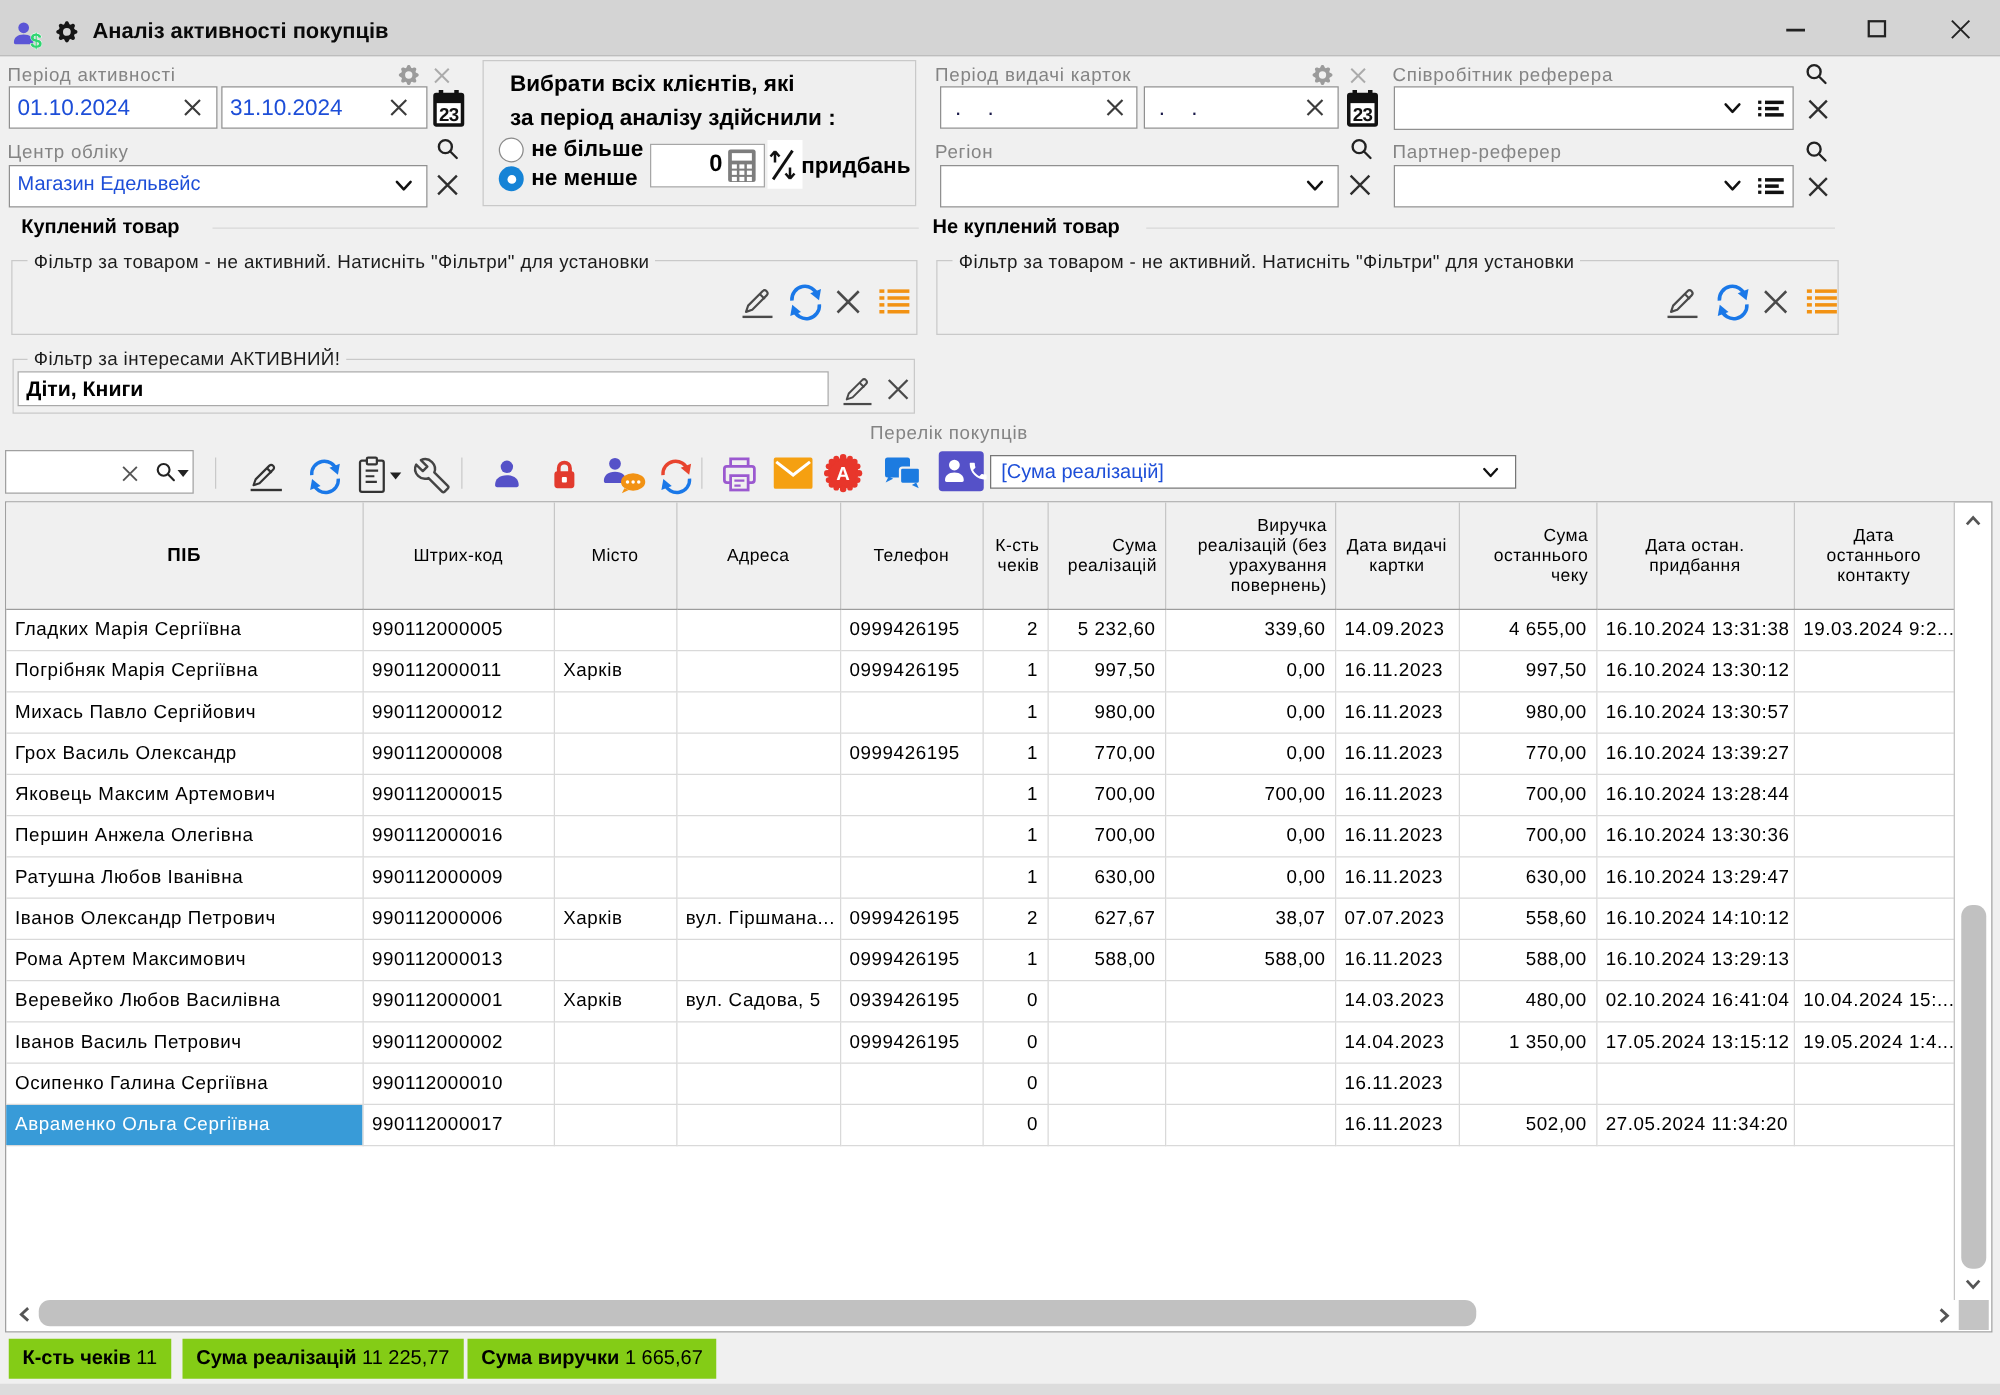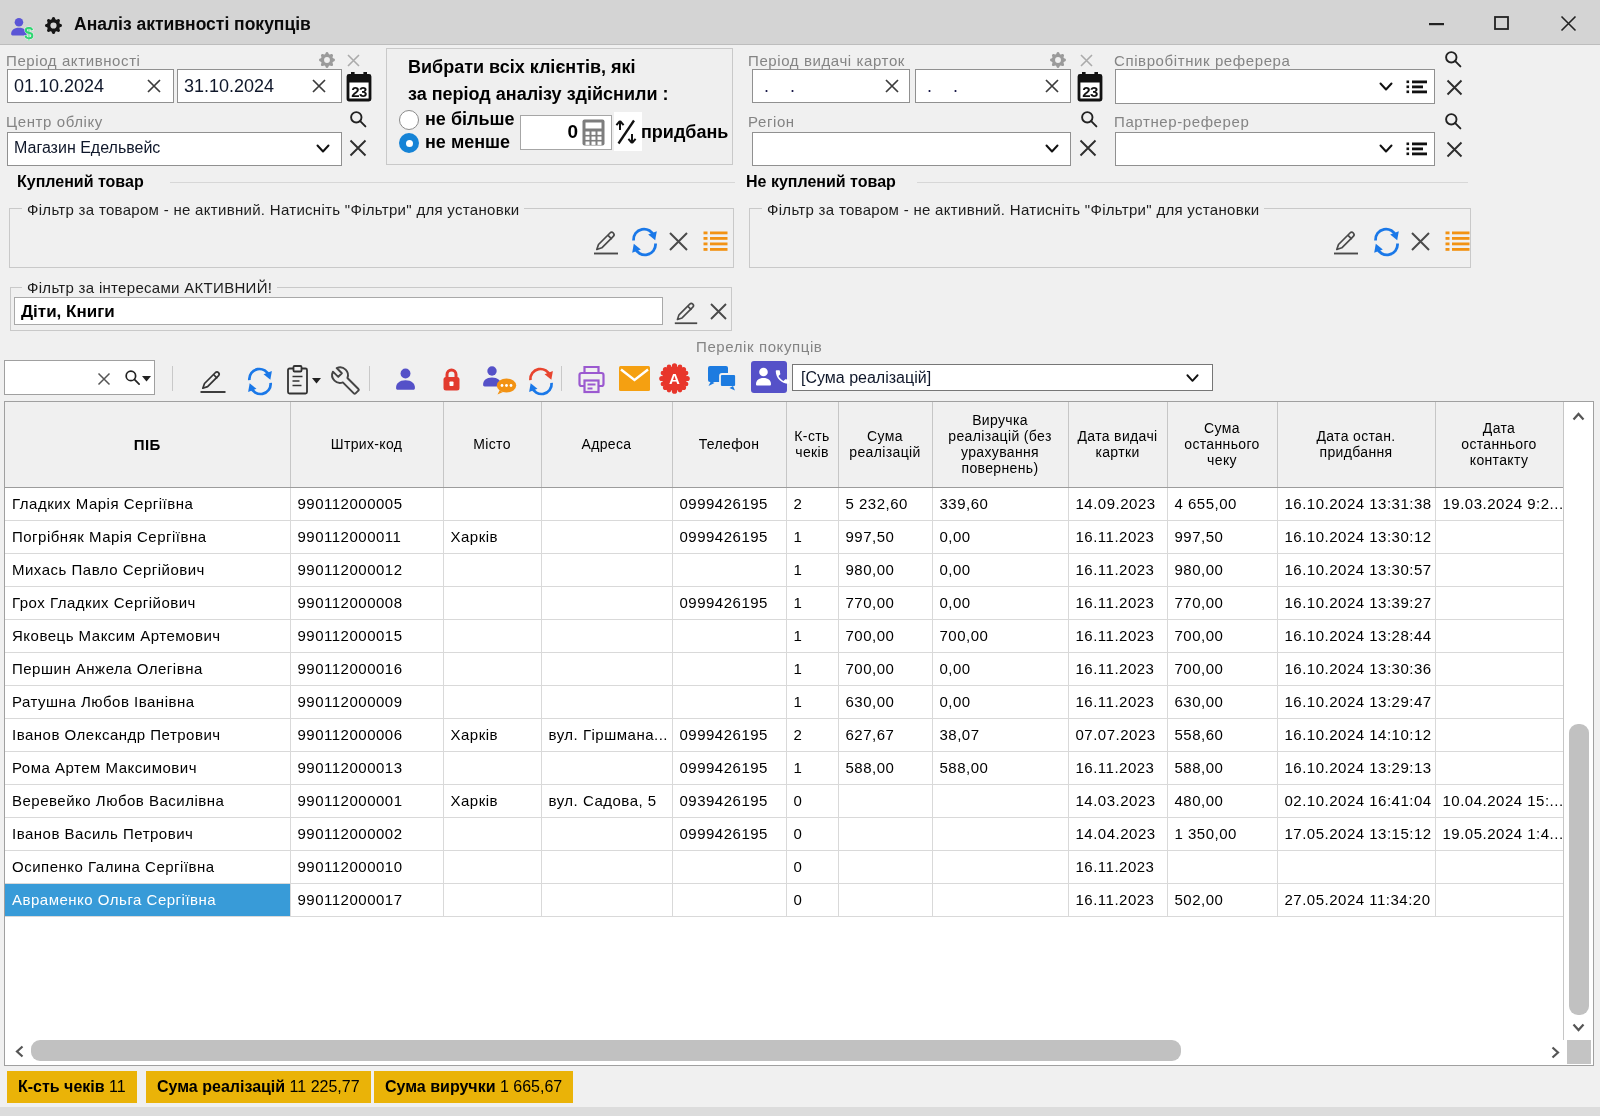--- a/index.html
+++ b/index.html
@@ -1,39 +1,39 @@
 <!DOCTYPE html>
 <html lang="uk"><head>
 <meta charset="utf-8">
 <style>
 *{margin:0;padding:0;box-sizing:border-box}
 html,body{width:1600px;height:1116px;overflow:hidden}
 body{position:relative;background:#f0f0f0;font-family:"Liberation Sans",sans-serif;color:#000}
 .abs{position:absolute}
 .lbl{position:absolute;font-size:15px;letter-spacing:0.6px;color:#848484;white-space:nowrap}
 .inp{position:absolute;background:#fff;border:1px solid #909090}
-.itx{font-size:18px;color:#0f172a;position:absolute;white-space:nowrap}
+.itx{font-size:18px;color:#1d4ed8;position:absolute;white-space:nowrap}
 .fs{position:absolute;border:1px solid #c9c9c9}
 .leg{position:absolute;background:#f0f0f0;font-size:15px;letter-spacing:0.3px;color:#1c1c1c;white-space:nowrap;padding:0 5px}
 .sep{position:absolute;width:1px;background:#c9c9c9}
 .bold{font-weight:bold}
 svg{position:absolute;overflow:visible}
 
 #titlebar{position:absolute;left:0;top:0;width:1600px;height:45px;background:#d4d4d4;border-bottom:1px solid #bdbdbd}
 #title{position:absolute;left:74px;top:14px;font-size:17.5px;font-weight:bold;color:#0a0a0a;white-space:nowrap}
 
 #tblwrap{position:absolute;left:4px;top:401px;width:1590px;height:665px;border:1px solid #a0a0a0;background:#fff}
 table{border-collapse:collapse;table-layout:fixed;width:1558px;font-size:14px}
 th{font-weight:normal;font-size:14px;letter-spacing:0.35px;background:#f0f0f0;border-right:1px solid #c6c6c6;border-bottom:1px solid #9c9c9c;vertical-align:middle;padding:2px 6px;height:85px}
 td{border-right:1px solid #d9d9d9;border-bottom:1px solid #d9d9d9;height:33px;padding:0 7px;white-space:nowrap;overflow:hidden;vertical-align:middle;font-size:15px;letter-spacing:0.5px}
-.tl{text-align:center}.tr{}.tc{text-align:center}
+.tl{text-align:center}.tr{text-align:right}.tc{text-align:center}
 .red{color:#b41e1e}
 #selcell{background:#389bd8;color:#fff}
 
-.badge{position:absolute;height:32px;background:#eab308;font-size:16px;line-height:32px;padding:0 11px;white-space:nowrap}
+.badge{position:absolute;height:32px;background:#84cc16;font-size:16px;line-height:32px;padding:0 11px;white-space:nowrap}
 </style>
 </head>
 <body>
 <div id="titlebar"></div>
 <div id="title">Аналіз активності покупців</div>
 
 <svg style="left:9px;top:14px" width="26" height="28" viewBox="0 0 34 30">
  <circle cx="13" cy="7.5" r="5.6" fill="#5b55d6"></circle>
  <path d="M13 14.6c-6.6 0-10.2 3.4-10.2 8.3 0 1 .7 1.8 1.7 1.8h17c1 0 1.7-.8 1.7-1.8 0-4.9-3.6-8.3-10.2-8.3z" fill="#5b55d6"></path>
  <text x="20" y="29" font-family="Liberation Sans" font-size="22" font-weight="bold" fill="#2fd571" stroke="#ffffff" stroke-width="0.9" paint-order="stroke">$</text>
@@ -487,21 +487,21 @@
           <td></td>
           <td class="tr">1</td>
           <td class="tr">980,00</td>
           <td class="tr">0,00</td>
           <td>16.11.2023</td>
           <td class="tr">980,00</td>
           <td>16.10.2024 13:30:57</td>
           <td></td>
         </tr>
 <tr>
-          <td>Грох Гладких Сергійович</td>
+          <td>Грох Василь Олександр</td>
           <td>990112000008</td>
           <td></td>
           <td></td>
           <td>0999426195</td>
           <td class="tr">1</td>
           <td class="tr">770,00</td>
           <td class="tr">0,00</td>
           <td>16.11.2023</td>
           <td class="tr">770,00</td>
           <td>16.10.2024 13:39:27</td>

